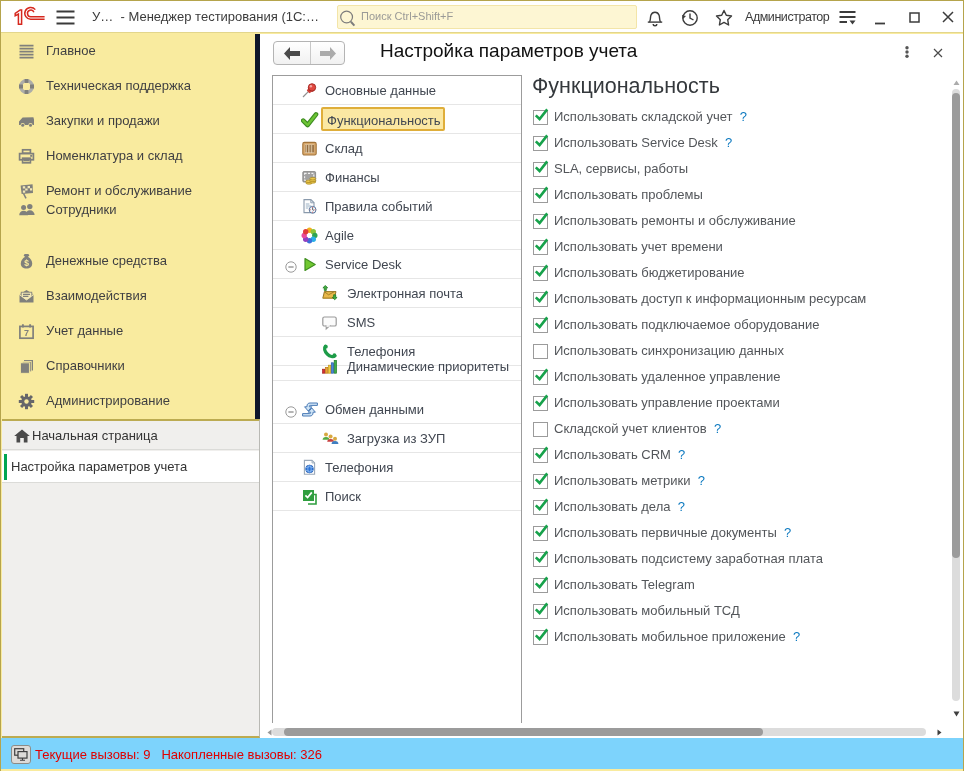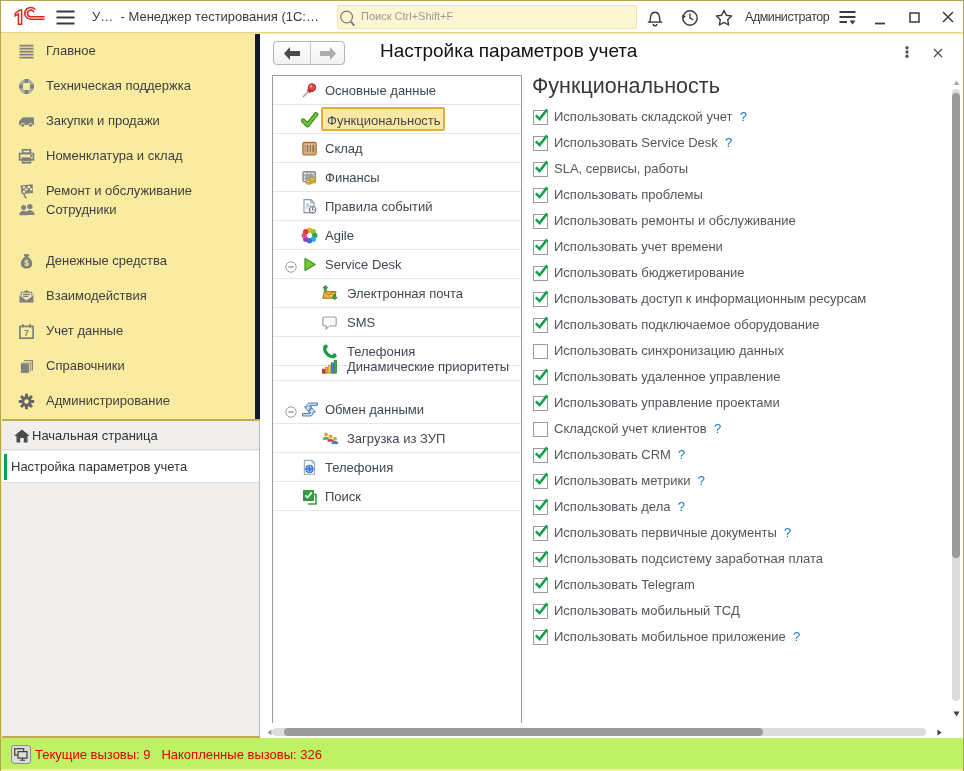--- a/index.html
+++ b/index.html
@@ -54,21 +54,21 @@
 .crow .q { color:#0e7ac0; }
 .crow svg.chk { position:absolute; left:1px; top:2px; width:18px; height:18px; }
 
 
 #vtrack { position:absolute; left:692px; top:55px; width:8px; height:612px; background:#dcdcdc; border-radius:4px; }
 #vthumb { position:absolute; left:692px; top:59px; width:8px; height:465px; background:#9b9b9b; border-radius:4px; }
 #htrack { position:absolute; left:12px; top:694px; width:654px; height:8px; background:#dcdcdc; border-radius:4px; }
 #hthumb { position:absolute; left:24px; top:694px; width:479px; height:8px; background:#9b9b9b; border-radius:4px; }
 
 
-#statusbar { position:absolute; left:0; top:737px; width:962px; height:31px; background:#bef264; }
+#statusbar { position:absolute; left:0; top:737px; width:962px; height:31px; background:#7dd3fc; }
 #statusbar .btn { position:absolute; left:10px; top:7px; width:20px; height:19px; background:#dddbd8; border:1px solid #8c8c88; border-radius:3px; }
 #statusbar .tx { position:absolute; left:34px; top:9px; font-size:13px; color:#e00000; white-space:nowrap; }
 #bottomstrip { position:absolute; left:0; top:768px; width:962px; height:2px; background:#f9eb9f; }
 </style>
 </head>
 <body>
 <div id="win">
 
   <div id="titlebar">
     <svg class="abs" style="left:12px;top:3px" width="42" height="28" viewBox="0 0 42 28">

